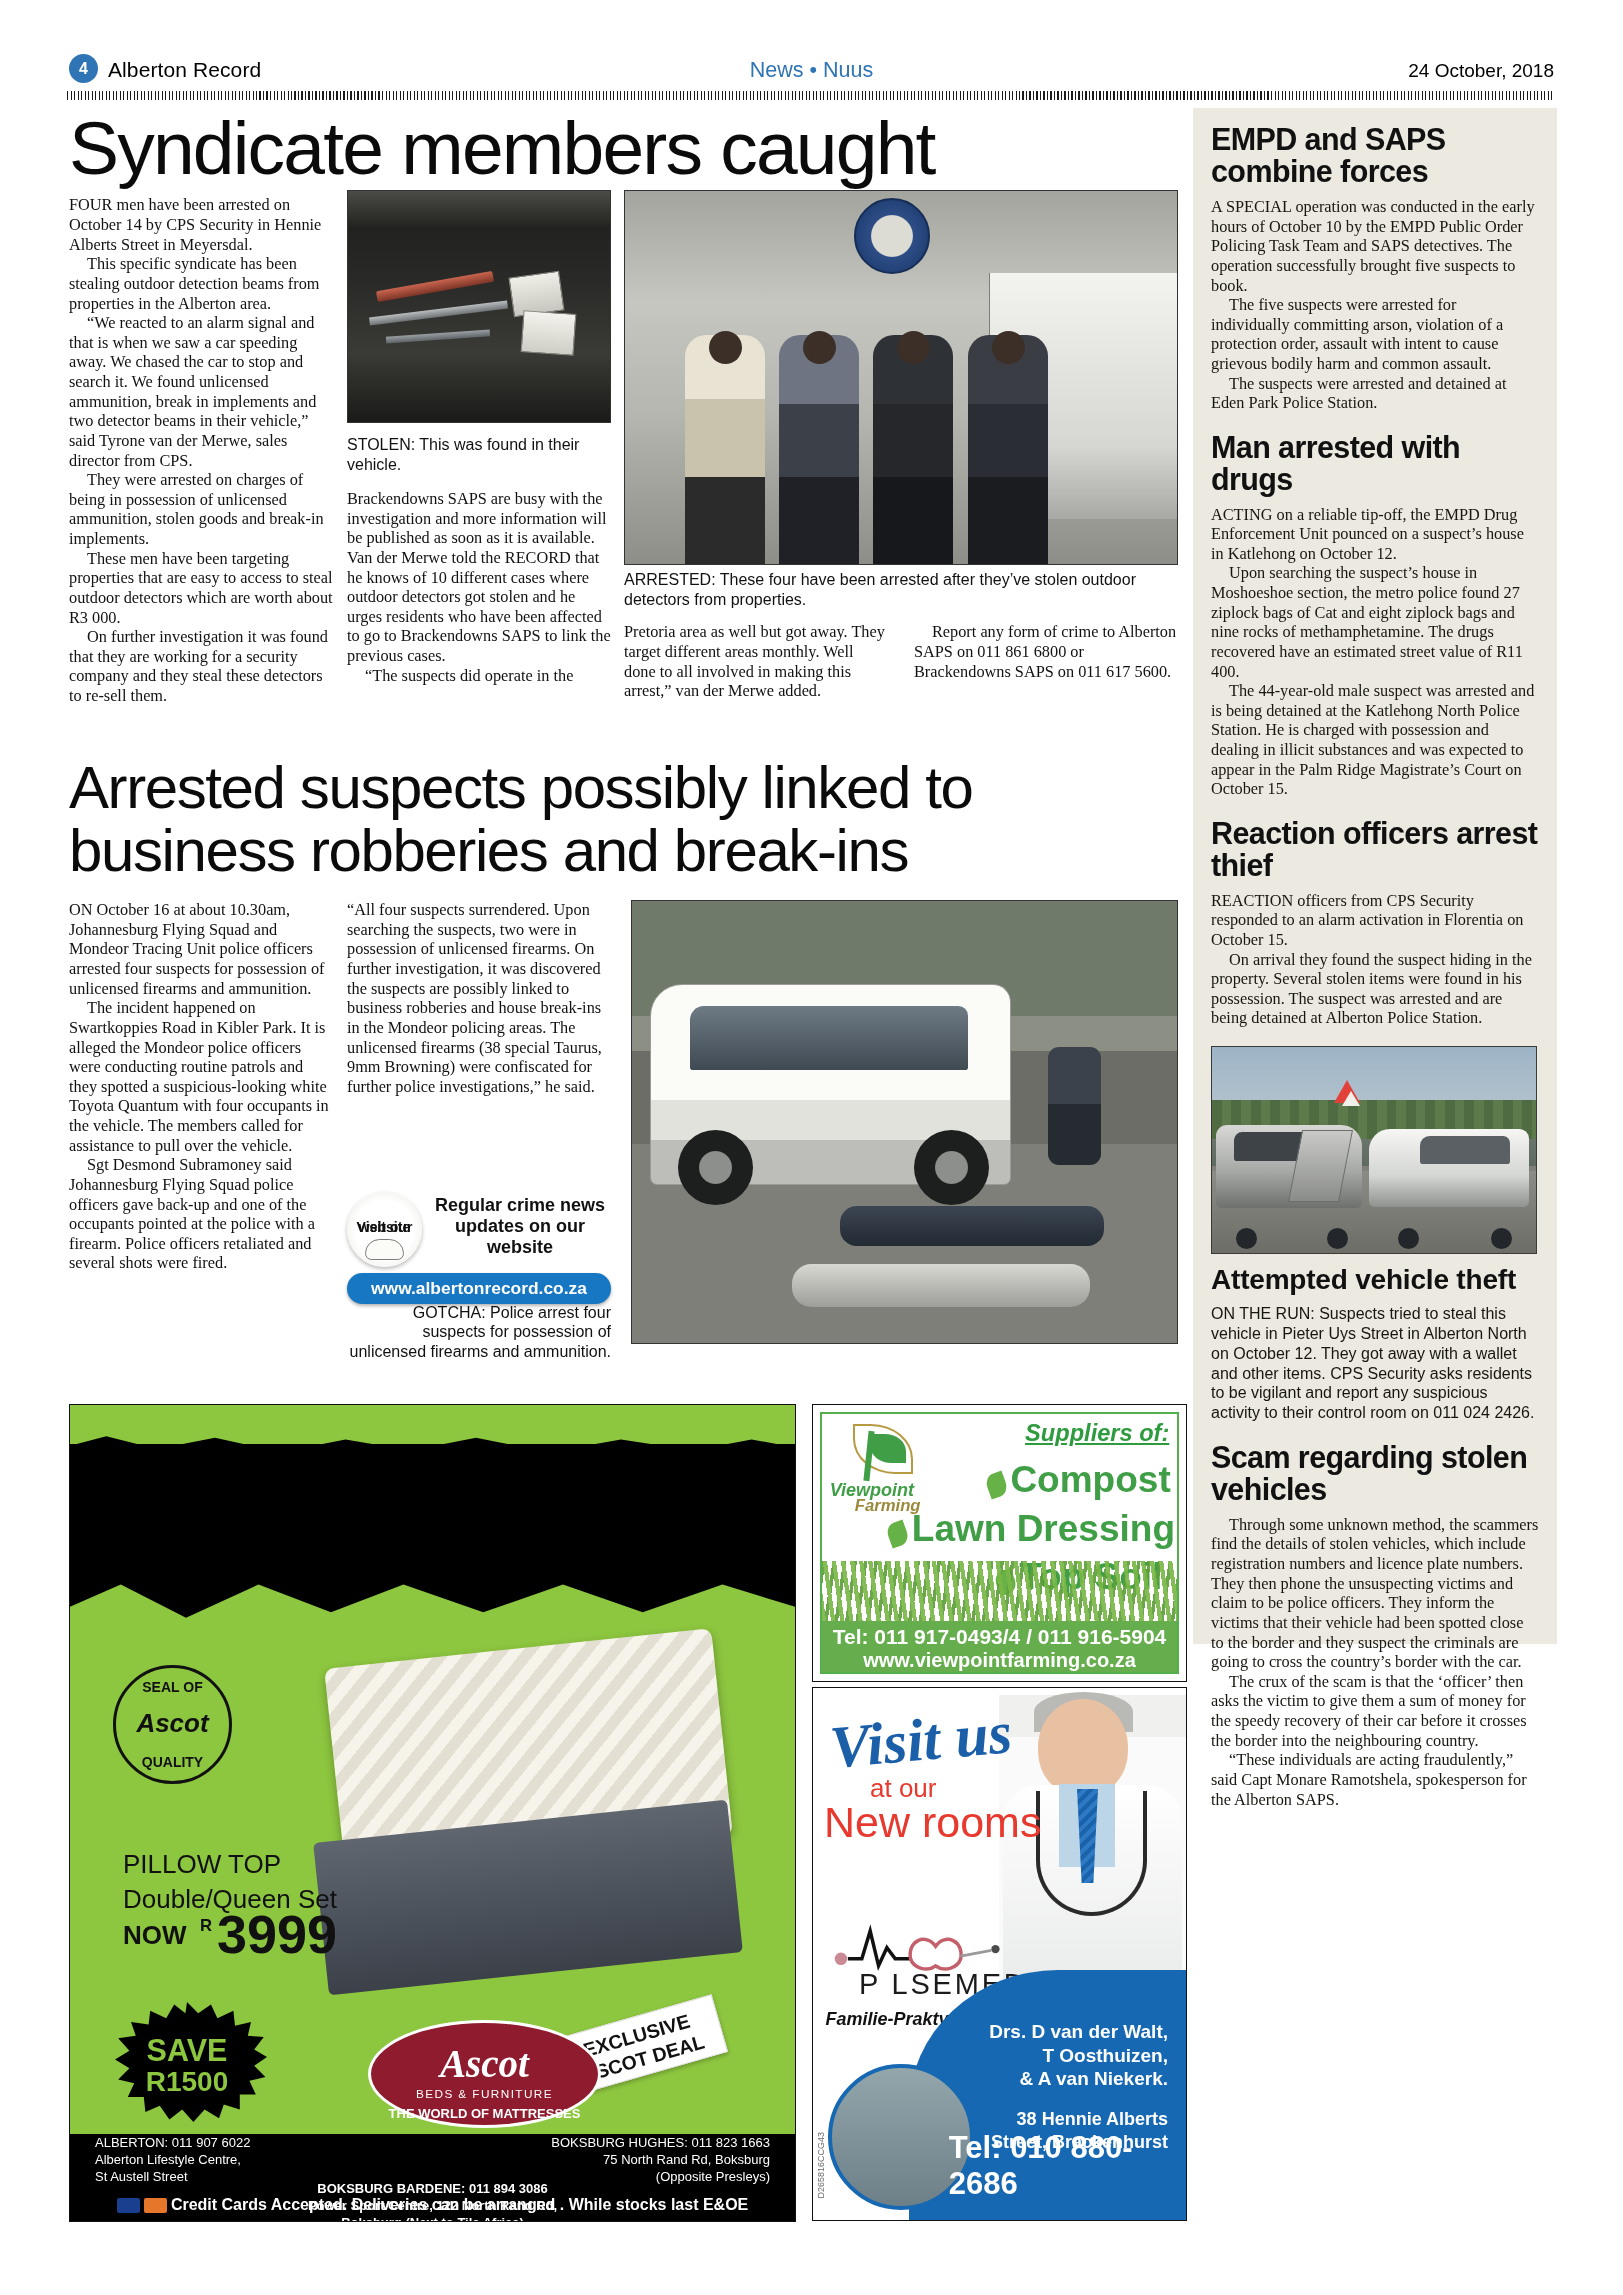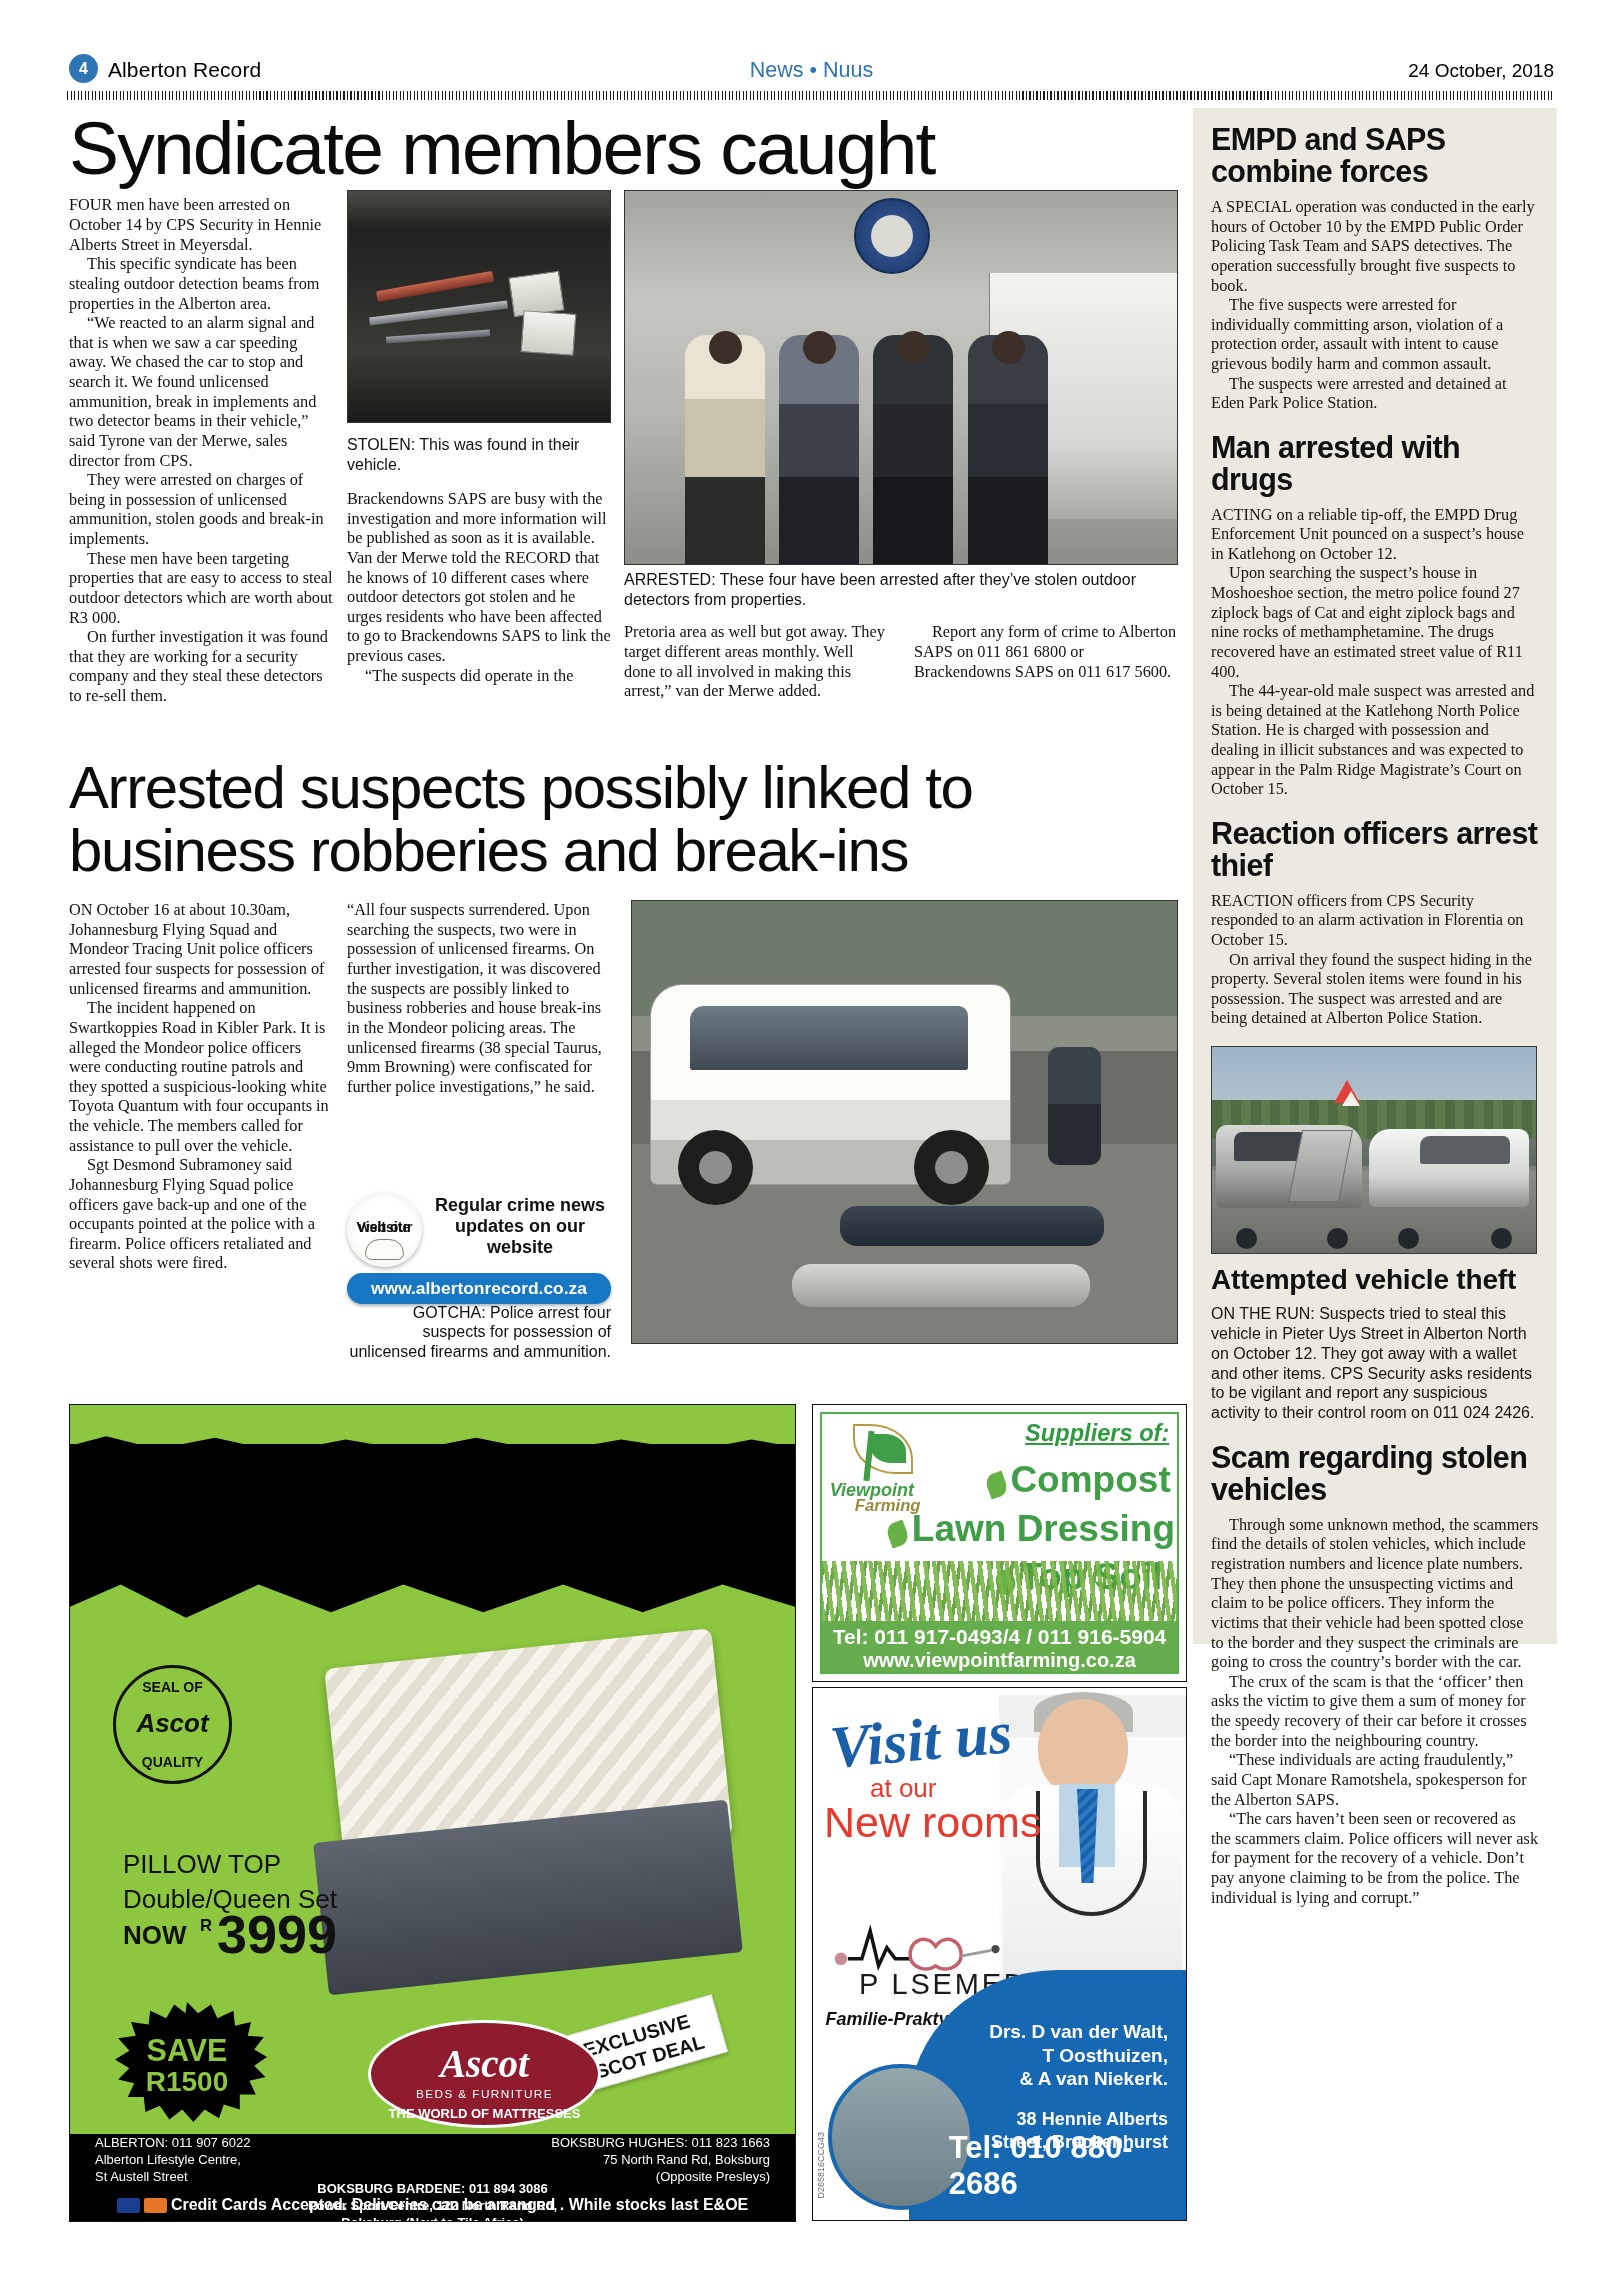--- a/index.html
+++ b/index.html
@@ -589,21 +589,20 @@
   <div class="side-head black-heavy">Attempted vehicle theft</div>
   <div class="side-body sans">
     <p class="first">ON THE RUN: Suspects tried to steal this vehicle in Pieter Uys Street in Alberton North on October 12. They got away with a wallet and other items. CPS Security asks residents to be vigilant and report any suspicious activity to their control room on 011 024 2426.</p>
   </div>
 
   <div class="side-head">Scam regarding stolen vehicles</div>
   <div class="side-body">
     <p>Through some unknown method, the scammers find the details of stolen vehicles, which include registration numbers and licence plate numbers. They then phone the unsuspecting victims and claim to be police officers. They inform the victims that their vehicle had been spotted close to the border and they suspect the criminals are going to cross the country’s border with the car.</p>
     <p>The crux of the scam is that the ‘officer’ then asks the victim to give them a sum of money for the speedy recovery of their car before it crosses the border into the neighbouring country.</p>
     <p>“These individuals are acting fraudulently,” said Capt Monare Ramotshela, spokesperson for the Alberton SAPS.</p>
-    <p>“The cars haven’t been seen or recovered as the scammers claim. Police officers will never ask for payment for the recovery of a vehicle. Don’t pay anyone claiming to be from the police. The individual is lying and corrupt.”</p>
   </div>
 </div>
 
 <div id="main">
 
   <h1 id="head1" class="main-head">Syndicate members caught</h1>
 
   <div id="a1">
     <div id="a1-c1" class="body-col">
       <p class="first">FOUR men have been arrested on October 14 by CPS Security in Hennie Alberts Street in Meyersdal.</p>

